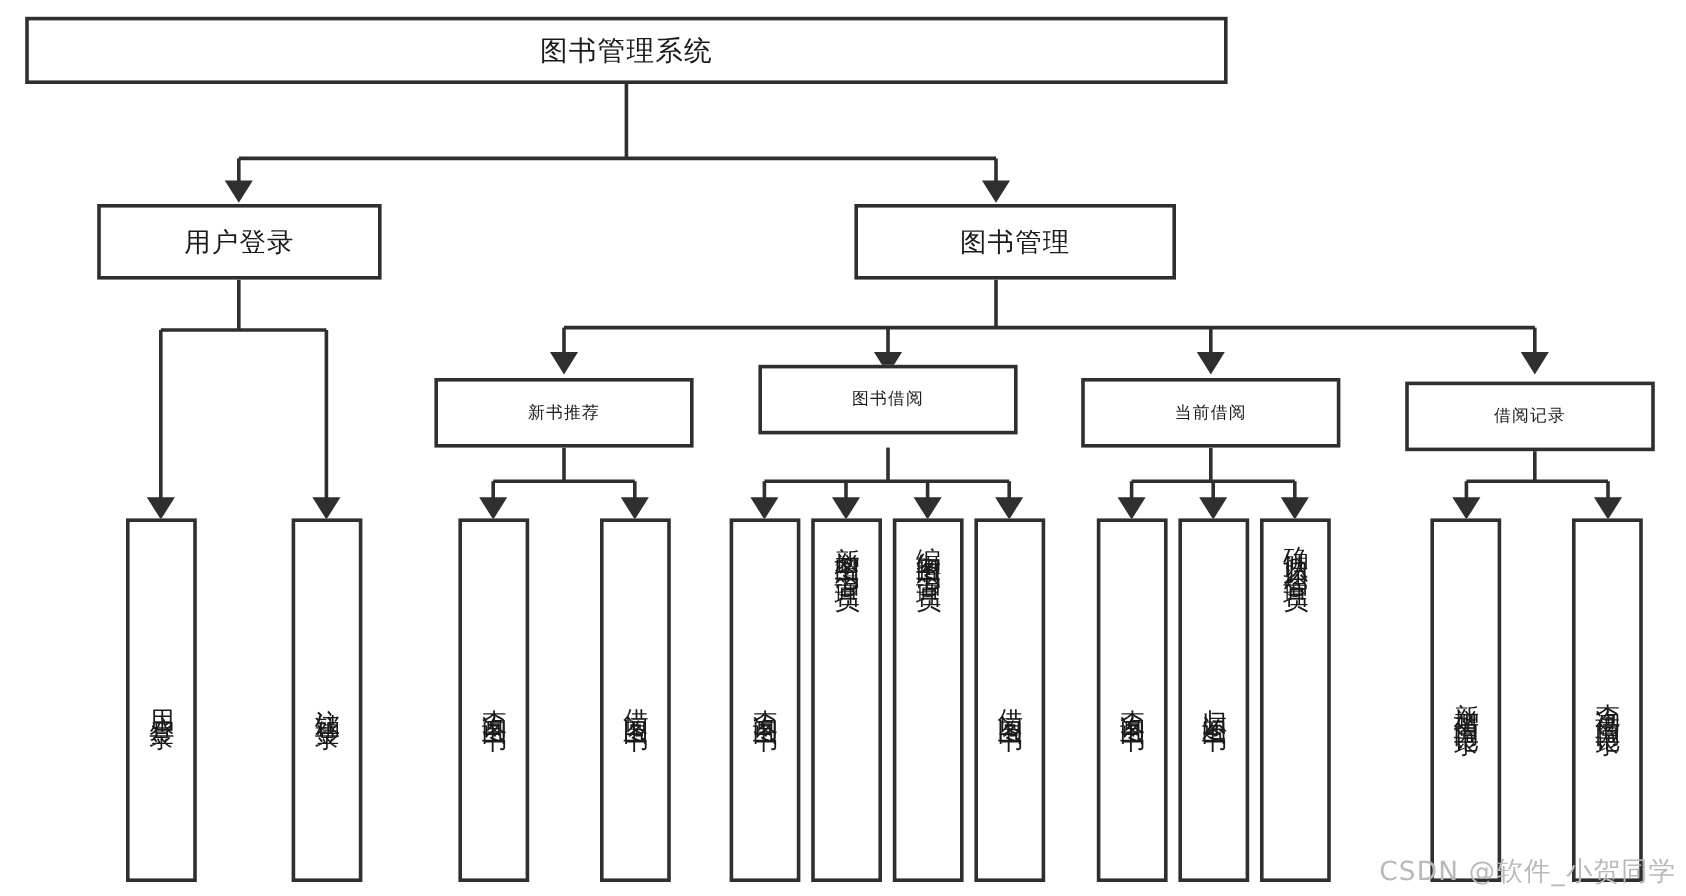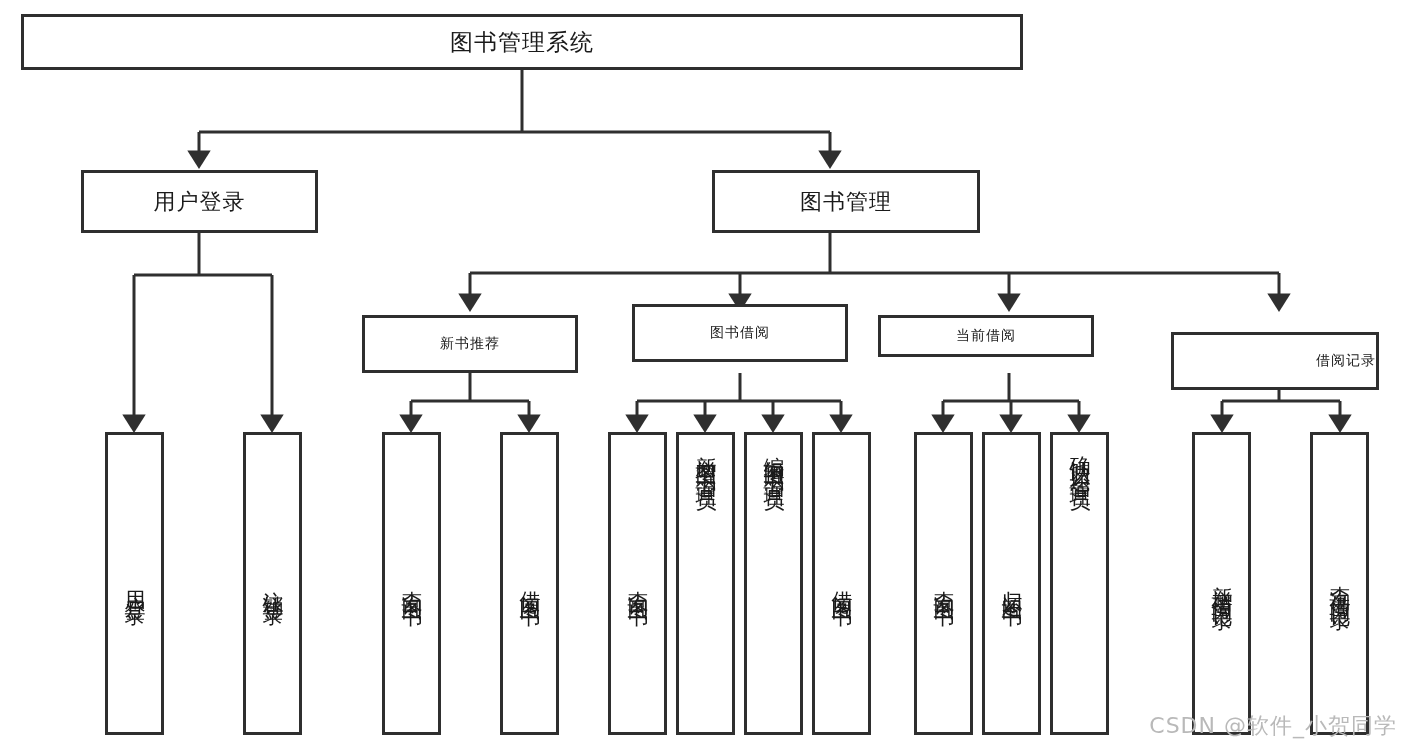--- a/index.html
+++ b/index.html
@@ -149,25 +149,25 @@
   </div>
 
   <div class="node node-l3" style="left:362px; top:315px; width:216px; height:58px;">
     <span class="label">新书推荐</span>
   </div>
 
   <div class="node node-l3" style="left:632px; top:304px; width:216px; height:58px;">
     <span class="label">图书借阅</span>
   </div>
 
-  <div class="node node-l3" style="left:878px; top:315px; width:216px; height:42px;">
+  <div class="node node-l3" style="left:901px; top:315px; width:216px; height:58px;">
     <span class="label">当前借阅</span>
   </div>
 
-  <div class="node node-l3" style="left:1171px; top:332px; width:208px; height:58px;justify-content:flex-end;">
+  <div class="node node-l3" style="left:1171px; top:318px; width:208px; height:58px;">
     <span class="label">借阅记录</span>
   </div>
 
   <div class="node node-leaf leaf-center" style="left:105px; top:432px; width:59px; height:303px;">
     <span class="label">用户登录</span>
   </div>
   <div class="node node-leaf leaf-center" style="left:243px; top:432px; width:59px; height:303px;">
     <span class="label">注销登录</span>
   </div>
 

